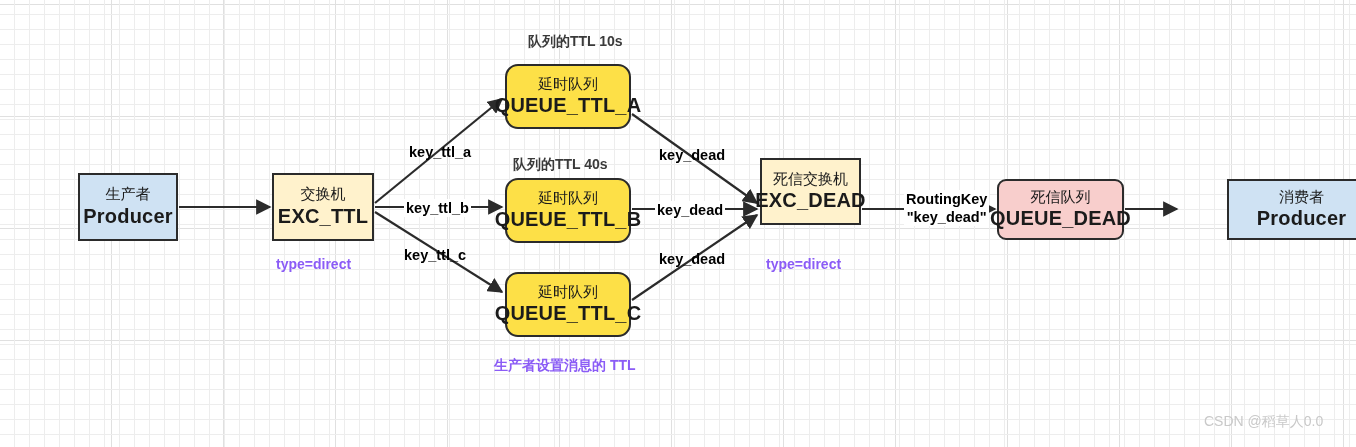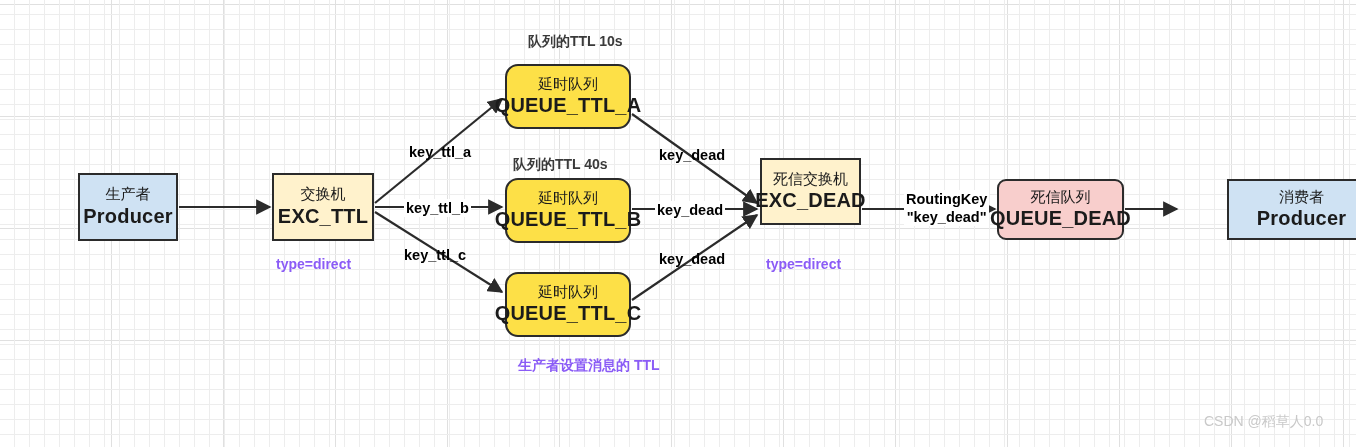--- a/index.html
+++ b/index.html
@@ -147,15 +147,15 @@
 <div class="edge-label" style="left:904px;top:190px;text-align:center;background:#ffffff;padding:0 2px;">
   <div>RoutingKey</div>
   <div>"key_dead"</div>
 </div>
 
 <div class="caption" style="left:511px;top:33px;margin-left:17px;">队列的TTL 10s</div>
 <div class="caption" style="left:513px;top:156px;">队列的TTL 40s</div>
 
 <div class="red-note" style="left:276px;top:256px;">type=direct</div>
 <div class="red-note" style="left:766px;top:256px;">type=direct</div>
-<div class="red-note" style="left:494px;top:357px;padding-left:24px;">生产者设置消息的 TTL</div>
+<div class="red-note" style="left:494px;top:357px;">生产者设置消息的 TTL</div>
 
 <div class="watermark" style="left:1204px;top:413px;">CSDN @稻草人0.0</div>
 
 </body></html>

